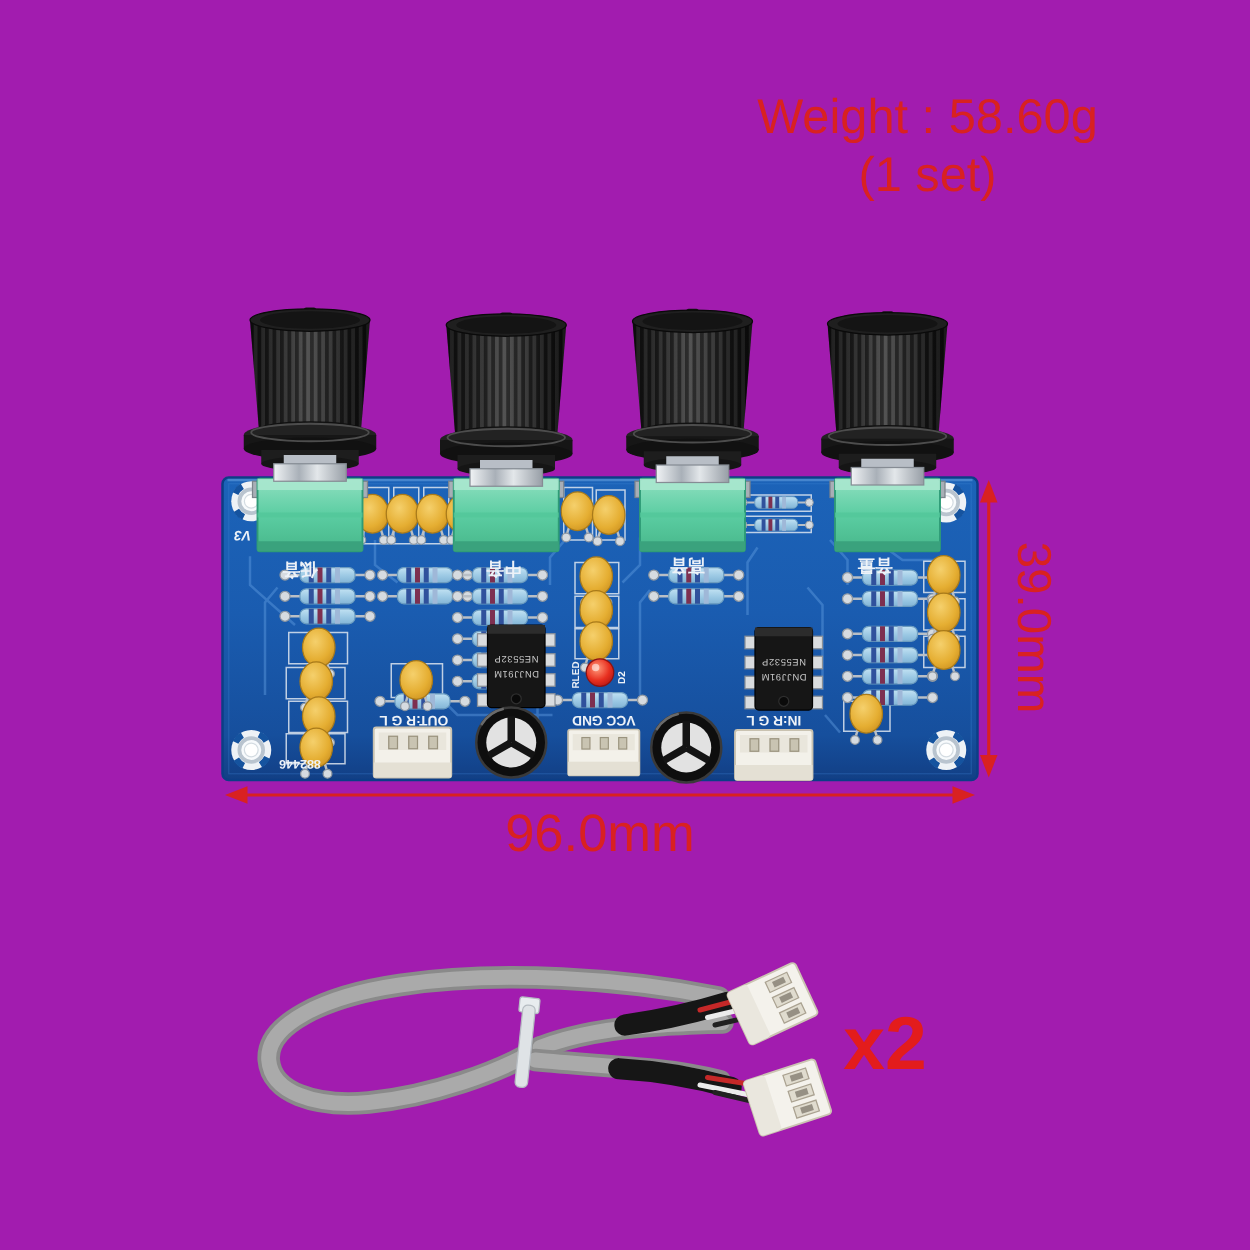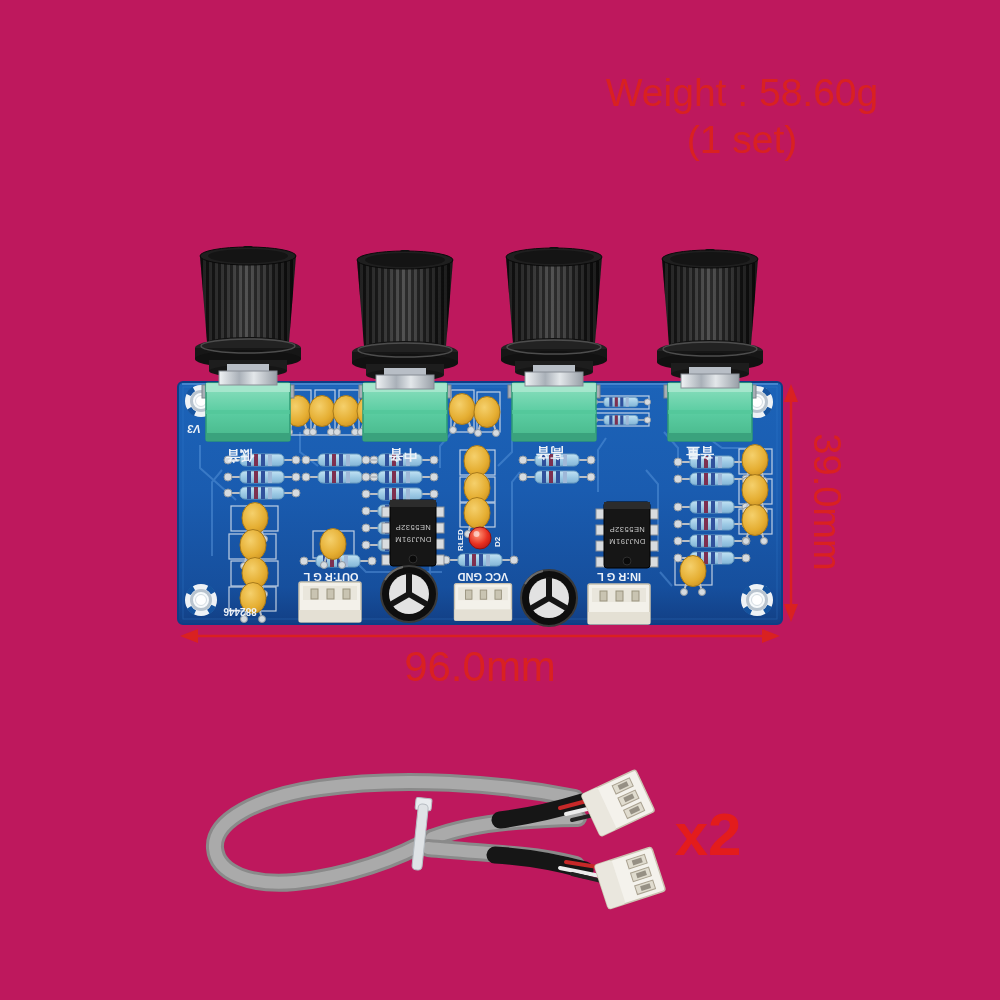--- a/index.html
+++ b/index.html
@@ -1,16 +1,16 @@
 <!DOCTYPE html>
 <html><head>
 <meta charset="utf-8">
 <style>
   html,body{margin:0;padding:0;background:#ffffff;}
-  .canvas{position:relative;width:1000px;height:1000px;background:#be185d;overflow:hidden;}
+  .canvas{position:relative;width:1000px;height:1000px;background:#a21caf;overflow:hidden;}
   svg{display:block;}
   text{font-family:"Liberation Sans", sans-serif;}
   .red-note{fill:#d92121;font-weight:400;}
   .silk{fill:#edf2f8;font-weight:bold;}
   .ic-mark{fill:#c9c9c9;letter-spacing:.5px;}
 </style>
 </head>
 <body>
 
 <div class="canvas">

